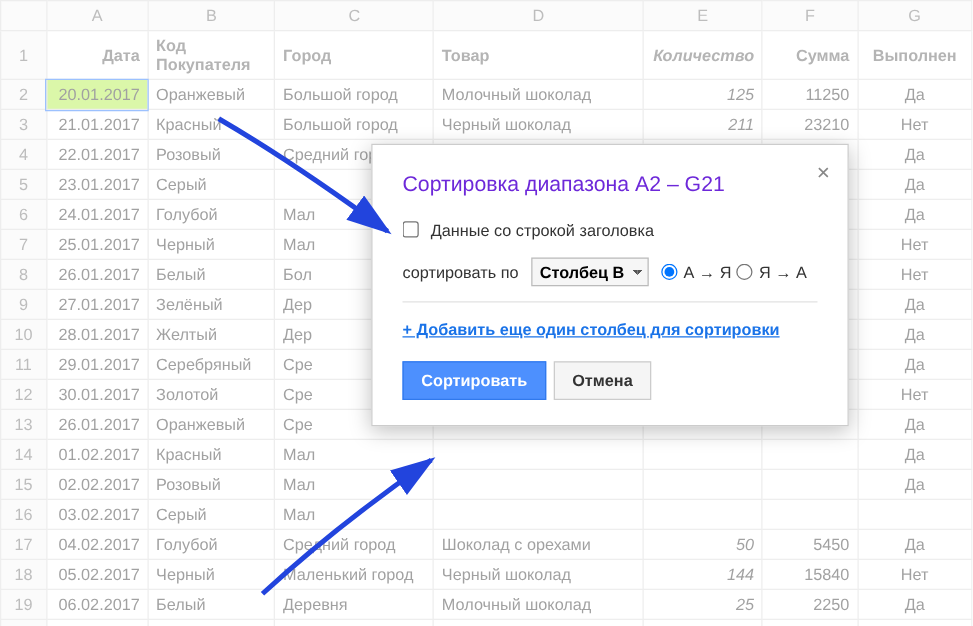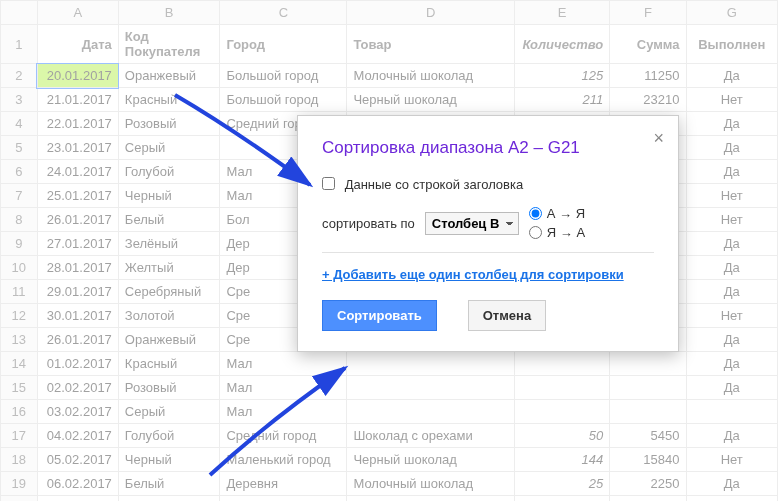--- a/index.html
+++ b/index.html
@@ -65,28 +65,28 @@
     padding: 3px 18px 3px 6px;
     font-size: 13px;
     font-weight: bold;
     background: #f6f6f6;
     appearance: none;
     background-image: linear-gradient(45deg, transparent 50%, #555 50%), linear-gradient(135deg, #555 50%, transparent 50%);
     background-position: right 8px top 9px, right 4px top 9px;
     background-size: 4px 4px, 4px 4px;
     background-repeat: no-repeat;
   }
-  .radios { display: flex; flex-direction: column; gap: 4px; font-size: 13px; }
+  .radios { display: flex; flex-direction: row; gap: 4px; font-size: 13px; }
   .radios label { display: flex; align-items: center; gap: 5px; }
   .divider { border: none; border-top: 1px solid #e2e2e2; margin: 6px 0 14px 0; }
   .add-link {
     color: #1a73e8; font-weight: bold; text-decoration: underline;
     display: inline-block; margin-bottom: 18px; cursor: pointer;
   }
-  .btns { display: flex; gap: 31px; }
+  .btns { display: flex; gap: 6px; }
   .btn-primary {
     background: #4d90fe; color: #fff; border: 1px solid #3079ed;
     padding: 7px 14px; font-size: 13px; font-weight: bold; cursor: pointer;
   }
   .btn-secondary {
     background: #f5f5f5; color: #333; border: 1px solid #ccc;
     padding: 7px 14px; font-size: 13px; font-weight: bold; cursor: pointer;
   }
 
   .arrow {

